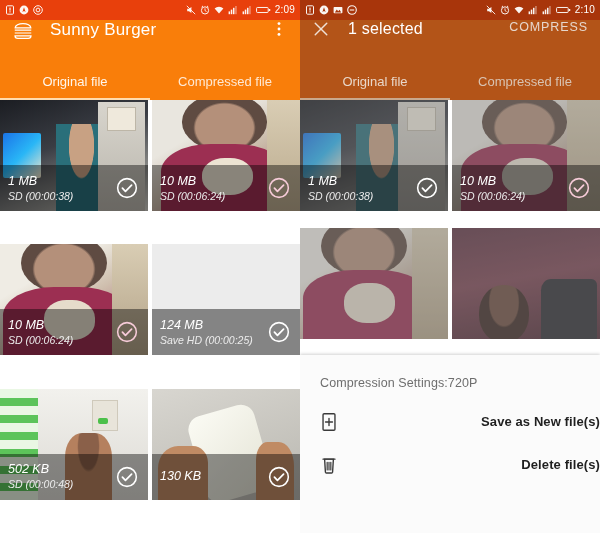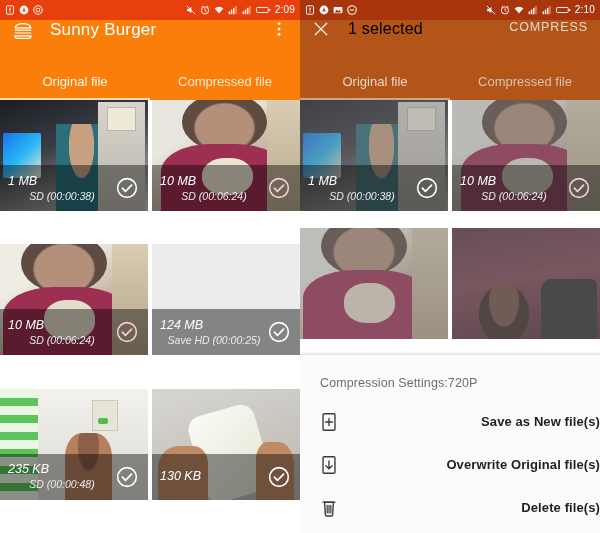--- a/index.html
+++ b/index.html
@@ -29,21 +29,21 @@
   .screen-a .appbar { background: #F97E0A; }
   .screen-b .appbar { background: #B35418; }
   .appbar-top { height: 46px; display: flex; align-items: flex-start; padding: 0 12px; }
   .burger-icon { width: 22px; height: 22px; flex: 0 0 auto; }
   .app-title {
     color: #fff; font-size: 17px; margin-left: 16px;
     font-weight: 400; letter-spacing: .2px; white-space: nowrap;
   }
   .close-x { width: 18px; height: 18px; flex: 0 0 auto; }
   .sel-title {
-    color: #000000; font-size: 16px; margin-left: 18px;
+    color: #ffffff; font-size: 16px; margin-left: 18px;
     font-weight: 400; letter-spacing: .2px; white-space: nowrap;
   }
   .overflow-dots { margin-left: auto; width: 18px; height: 18px; }
   .compress-btn {
     margin-left: auto; color: #E6D7CC; font-size: 12.5px;
     letter-spacing: .9px; font-weight: 400; white-space: nowrap;
   }
 
   .tabs { height: 34px; display: flex; position: relative; }
   .tab {
@@ -74,21 +74,21 @@
   }
   .cell:nth-child(2n) { margin-right: 0; }
   .thumb { position: absolute; inset: 0; }
   .caption {
     position: absolute; left: 0; right: 0; bottom: 0; height: 46px;
     background: rgba(0,0,0,0.42);
     display: flex; align-items: center; padding: 0 8px;
   }
   .cap-text { flex: 1; min-width: 0; }
   .cap-size { color: #fff; font-size: 12.5px; line-height: 15px; }
-  .cap-sub  { color: #ECECEC; font-size: 10.5px; line-height: 14px; white-space: nowrap; text-align: center; }
+  .cap-sub  { color: #ECECEC; font-size: 10.5px; line-height: 14px; white-space: nowrap; }
   .check { width: 22px; height: 22px; flex: 0 0 auto; margin-right: 2px; }
   .scrim { position: absolute; inset: 0; background: rgba(120,120,120,0.40); }
 
   
   .sheet {
     position: absolute; left: 0; right: 0; bottom: 0; top: 355px;
     background: #FBFBFB; z-index: 6;
     box-shadow: 0 -1px 3px rgba(0,0,0,0.18);
   }
   .sheet-title {
@@ -259,21 +259,21 @@
       <div class="cell">
         <div class="thumb">
           <div style="position:absolute;inset:0;background:linear-gradient(180deg,#f2f1ed,#dcdad4)"></div>
           <div style="position:absolute;left:0;top:0;width:26%;height:100%;background:repeating-linear-gradient(180deg,#eaf7e4 0 9px,#5cc45a 9px 17px)"></div>
           <div style="position:absolute;left:44%;top:40%;width:32%;height:60%;background:radial-gradient(ellipse at 50% 20%,#8a6049 0 30%,#b5805e 34% 100%);border-radius:36% 36% 0 0"></div>
           <div style="position:absolute;left:62%;top:10%;width:18%;height:28%;background:#e8e4da;border:1px solid #cfc9bb"></div>
           <div style="position:absolute;left:66%;top:26%;width:7%;height:6%;background:#4cc04a;border-radius:2px"></div>
         </div>
         <div class="caption">
           <div class="cap-text">
-            <div class="cap-size">235 KB</div>
+            <div class="cap-size">502 KB</div>
             <div class="cap-sub">SD (00:00:48)</div>
           </div>
           <svg class="check" viewBox="0 0 24 24">
             <circle cx="12" cy="12" r="10.2" fill="none" stroke="#FFFFFF" stroke-width="1.7"></circle>
             <path d="M7 12.2l3.3 3.4L17 8.8" fill="none" stroke="#FFFFFF" stroke-width="1.9" stroke-linecap="round" stroke-linejoin="round"></path>
           </svg>
         </div>
       </div>
 
       <div class="cell">
@@ -438,27 +438,20 @@
       <div class="sheet-list">
 
         <div class="sheet-row">
           <svg class="sheet-ico" viewBox="0 0 24 24">
             <rect x="5.5" y="3" width="13" height="18" rx="1.2" fill="none" stroke="#3A3A3A" stroke-width="1.5"></rect>
             <path d="M12 8.2v7.6M8.2 12h7.6" stroke="#3A3A3A" stroke-width="1.5" stroke-linecap="round"></path>
           </svg>
           <div class="sheet-label">Save as New file(s)</div>
         </div>
 
-        <div class="sheet-row">
-          <svg class="sheet-ico" viewBox="0 0 24 24">
-            <rect x="5.5" y="3" width="13" height="18" rx="1.2" fill="none" stroke="#3A3A3A" stroke-width="1.5"></rect>
-            <path d="M12 7.6v8.4M8.6 12.8L12 16.2l3.4-3.4" fill="none" stroke="#3A3A3A" stroke-width="1.5" stroke-linecap="round" stroke-linejoin="round"></path>
-          </svg>
-          <div class="sheet-label">Overwrite Original file(s)</div>
-        </div>
 
         <div class="sheet-row">
           <svg class="sheet-ico" viewBox="0 0 24 24">
             <path d="M5.5 5.6h13" stroke="#3A3A3A" stroke-width="1.5" stroke-linecap="round"></path>
             <path d="M7.2 5.6h9.6l-.9 14.2a1 1 0 0 1-1 .9H9.1a1 1 0 0 1-1-.9z" fill="none" stroke="#3A3A3A" stroke-width="1.5"></path>
             <path d="M10 9v8.4M12 9v8.4M14 9v8.4" stroke="#3A3A3A" stroke-width="1.3" stroke-linecap="round"></path>
           </svg>
           <div class="sheet-label">Delete file(s)</div>
         </div>
 

